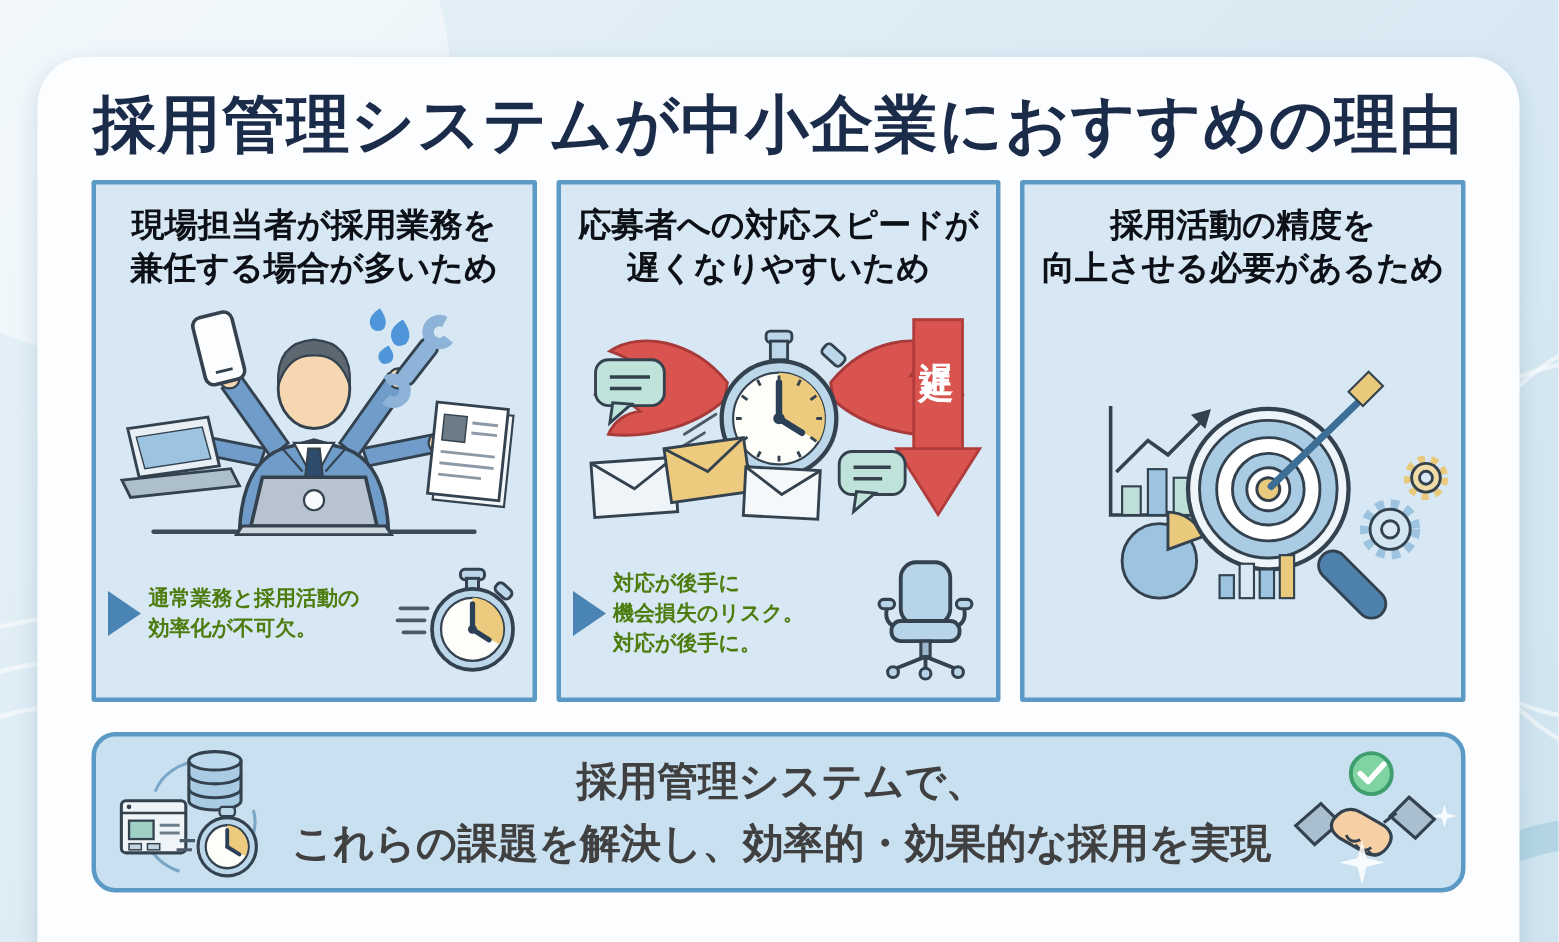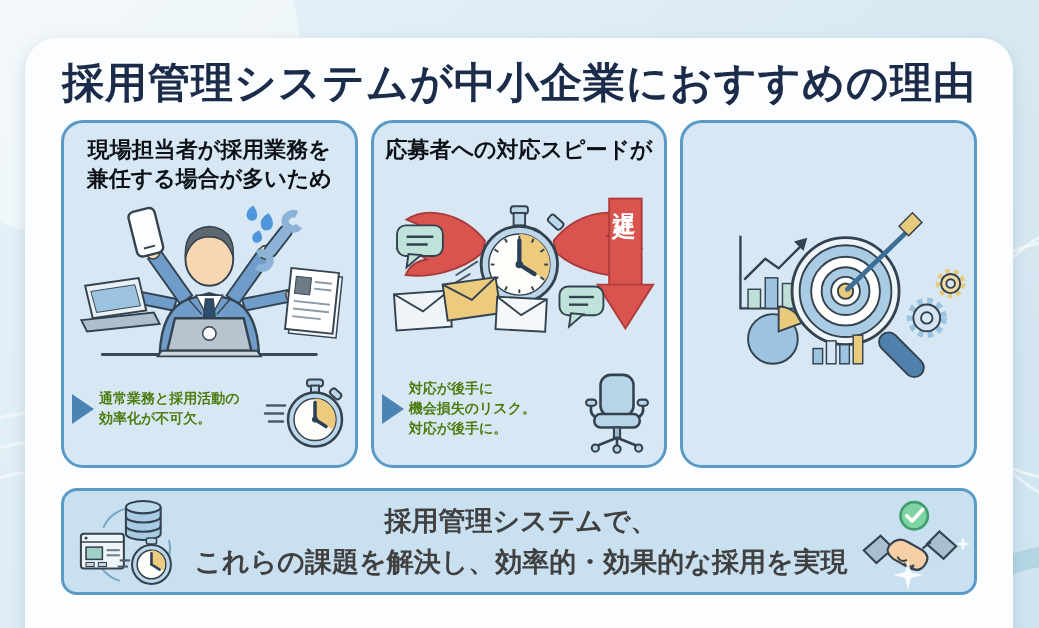--- a/index.html
+++ b/index.html
@@ -28,21 +28,21 @@
     background:#fcfdfe; border-radius:32px;
     box-shadow:0 5px 14px rgba(110,145,170,.28);
     padding:14px 36px 0;
   }
   .page-title {
     text-align:center; font-size:42px; font-weight:900; color:#1b2b4a;
     letter-spacing:1px; line-height:1.1; padding:8px 0 14px;
   }
   .cards { display:flex; gap:13px; height:348px; }
   .card {
-    flex:1; background:#d7e8f4; border:3px solid #5b9ac7; border-radius:22px;
+    flex:1; background:#d7e8f4; border:3px solid #5b9ac7; border-radius:2px;
     display:flex; flex-direction:column; overflow:hidden;
   }
   .card-title {
     text-align:center; font-size:22px; font-weight:800; color:#0d1117;
     line-height:1.32; padding-top:12px;
   }
   .card-title span { display:block; }
   .card-illus { flex:1; position:relative; padding:2px 2px 0; }
   .card-illus svg { width:100%; height:100%; display:block; }
   .delay-label {
@@ -165,20 +165,21 @@
           <line x1="52" y1="42" x2="52" y2="25" stroke="#2b3f56" stroke-width="3.5" stroke-linecap="round"></line>
           <line x1="52" y1="42" x2="63" y2="49" stroke="#2b3f56" stroke-width="3.5" stroke-linecap="round"></line>
           <circle cx="52" cy="42" r="3" fill="#2b3f56"></circle>
         </svg>
       </div>
     </div>
 
     <div class="card">
       <div class="card-title">
         <span>応募者への対応スピードが</span>
+        <span>遅くなりやすいため</span>
       </div>
       <div class="card-illus">
         <svg viewBox="0 0 300 172">
           <path id="wL" d="M114,60 C90,30 52,24 32,38 C46,43 54,49 58,55 C44,52 30,57 22,68 C36,70 47,74 53,80 C43,81 35,87 31,96 C56,99 90,92 112,72 Z" fill="#d9534f" stroke="#a83a3a" stroke-width="2"></path>
           <use href="#wL" transform="translate(300 0) scale(-1 1)"></use>
           <g fill="#d9534f" stroke="#b13c3c" stroke-width="2">
             <rect x="244" y="16" width="34" height="92"></rect>
             <polygon points="232,106 290,106 261,152"></polygon>
           </g>
           <rect x="141" y="24" width="18" height="8" rx="3" fill="#bdd7ea" stroke="#33424e" stroke-width="2"></rect>
@@ -251,20 +252,24 @@
           <rect x="29" y="53" width="6" height="10" fill="#9db8cc" stroke="#33424e" stroke-width="2"></rect>
           <path d="M32,63 L12,71 M32,63 L32,72 M32,63 L52,71" stroke="#33424e" stroke-width="2.5" fill="none"></path>
           <circle cx="11" cy="73" r="3.5" fill="#b8d4e8" stroke="#33424e" stroke-width="2"></circle>
           <circle cx="32" cy="74" r="3.5" fill="#b8d4e8" stroke="#33424e" stroke-width="2"></circle>
           <circle cx="53" cy="73" r="3.5" fill="#b8d4e8" stroke="#33424e" stroke-width="2"></circle>
         </svg>
       </div>
     </div>
 
     <div class="card">
+      <div class="card-title">
+        <span>採用活動の精度を</span>
+        <span>向上させる必要があるため</span>
+      </div>
       <div class="card-illus">
         <svg viewBox="0 0 300 172">
           <g>
             <polyline points="58,24 58,100 134,100" fill="none" stroke="#33424e" stroke-width="2.5"></polyline>
             <rect x="66" y="80" width="13" height="20" fill="#bfe0d8" stroke="#33424e" stroke-width="1.5"></rect>
             <rect x="84" y="68" width="13" height="32" fill="#9cc4e0" stroke="#33424e" stroke-width="1.5"></rect>
             <rect x="102" y="74" width="13" height="26" fill="#bfe0d8" stroke="#33424e" stroke-width="1.5"></rect>
             <rect x="120" y="58" width="13" height="42" fill="#9cc4e0" stroke="#33424e" stroke-width="1.5"></rect>
             <polyline points="62,70 84,48 98,58 122,34" fill="none" stroke="#33424e" stroke-width="2.5"></polyline>
             <polygon points="128,26 114,30 124,40" fill="#33424e"></polygon>

